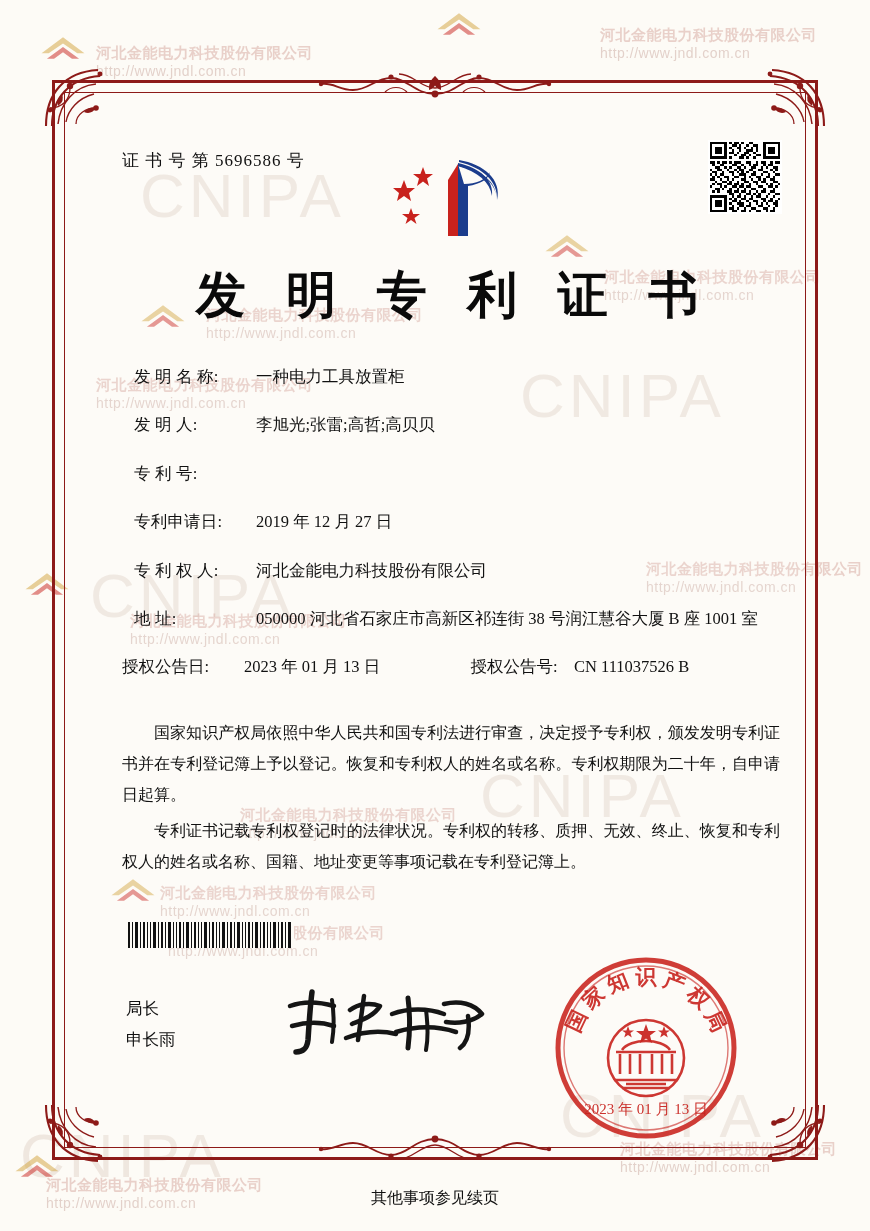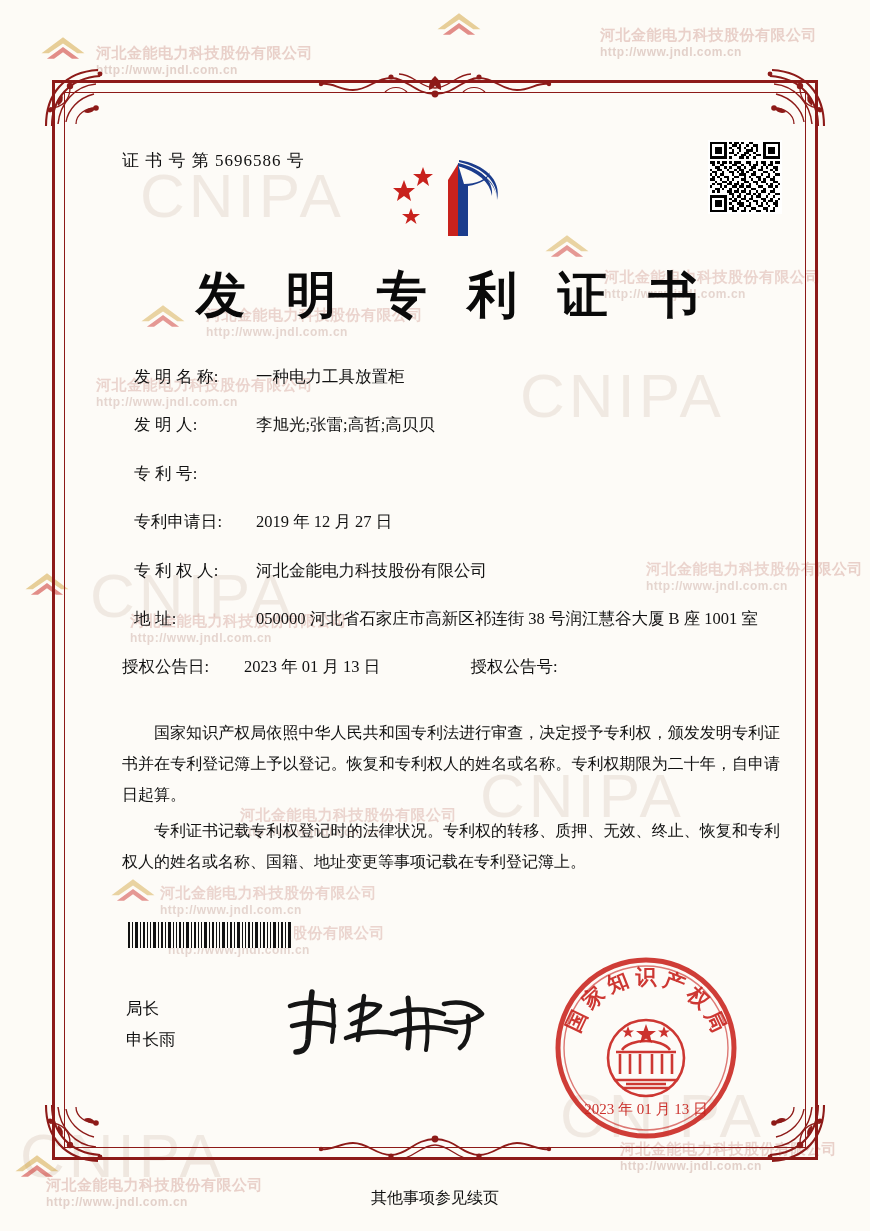--- a/index.html
+++ b/index.html
@@ -25,21 +25,21 @@
   }
   .wm-company {
     position: absolute;
     font-family: "Liberation Sans", sans-serif;
     color: rgba(200, 140, 130, 0.38);
     white-space: nowrap;
     font-weight: 700;
     letter-spacing: 0.5px;
   }
   .wm-company .l1 { font-size: 15px; display: block; }
-  .wm-company .l2 { font-size: 12px; display: block; color: rgba(190,150,140,0.42); font-weight: 700; }
+  .wm-company .l2 { font-size: 14px; display: block; color: rgba(190,150,140,0.42); font-weight: 400; }
   .wm-cnipa {
     position: absolute;
     font-family: "Liberation Sans", sans-serif;
     font-size: 62px;
     font-weight: 400;
     color: rgba(205, 180, 165, 0.28);
     letter-spacing: 4px;
     white-space: nowrap;
   }
   .wm-logo {
@@ -746,20 +746,21 @@
         <div class="fvalue">河北金能电力科技股份有限公司</div>
       </div>
       <div class="frow">
         <div class="flabel">地 址:</div>
         <div class="fvalue">050000 河北省石家庄市高新区祁连街 38 号润江慧谷大厦 B 座 1001 室</div>
       </div>
       <div class="frow-two">
         <div class="half-label">授权公告日:</div>
         <div class="half-value">2023 年 01 月 13 日</div>
         <div class="half-label2">授权公告号:</div>
+        <div class="half-value2">CN 111037526 B</div>
       </div>
     </div>
 
     <div class="para">
       <p>国家知识产权局依照中华人民共和国专利法进行审查，决定授予专利权，颁发发明专利证书并在专利登记簿上予以登记。恢复和专利权人的姓名或名称。专利权期限为二十年，自申请日起算。</p>
       <p>专利证书记载专利权登记时的法律状况。专利权的转移、质押、无效、终止、恢复和专利权人的姓名或名称、国籍、地址变更等事项记载在专利登记簿上。</p>
     </div>
 
     <div class="barcode">
       <svg viewBox="0 0 168 26" shape-rendering="crispEdges">

